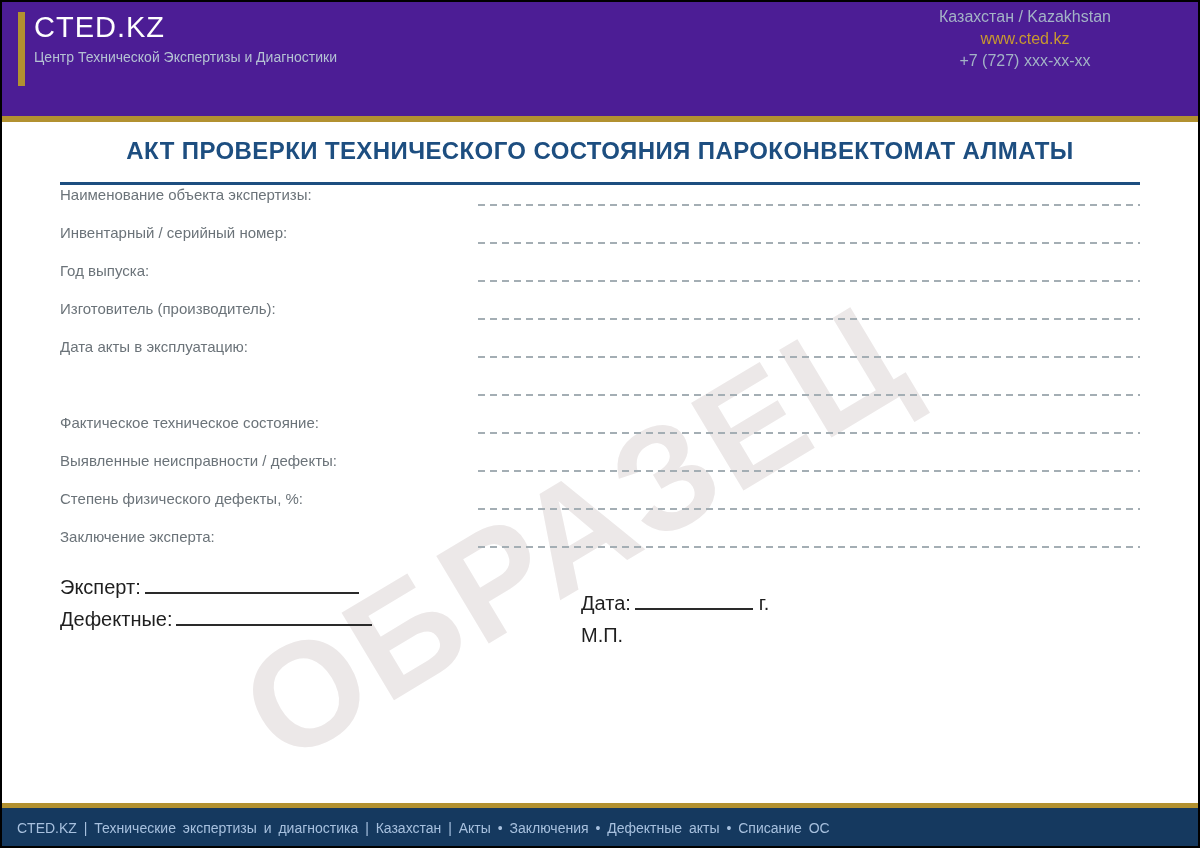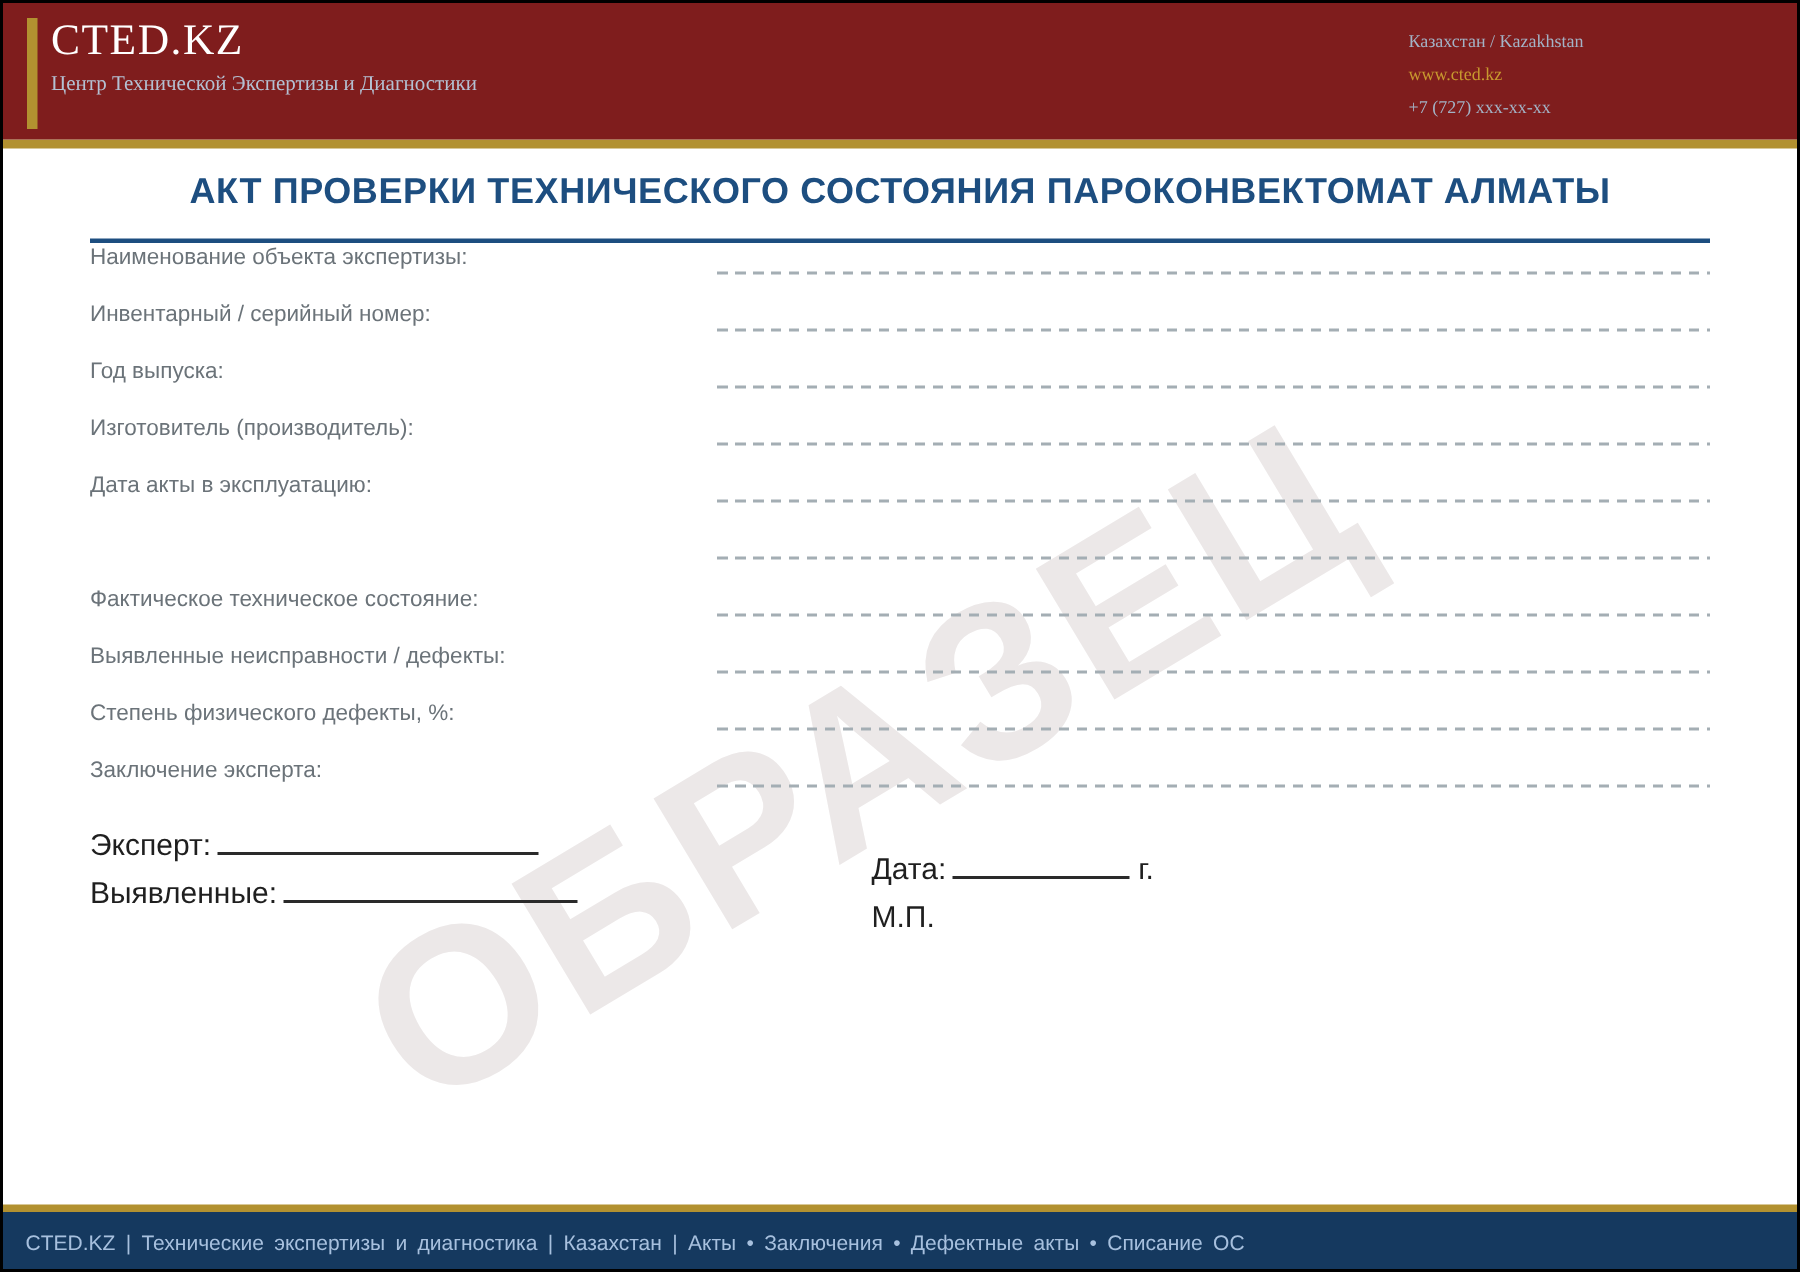--- a/index.html
+++ b/index.html
@@ -17,44 +17,43 @@
   .page-frame {
     position: absolute; inset: 0;
     border: 2px solid #000;
     pointer-events: none;
     z-index: 50;
   }
 
   
   .header {
     position: relative;
-    height: 93px;
-    background: #7f1d1d;
-    font-family: Liberation Serif, serif;
+    height: 116px;
+    background: #4c1d95;
   }
   .gold-vbar {
     position: absolute;
     left: 18px; top: 12px;
     width: 7px; height: 74px;
     background: #b29130;
   }
   .brand { position: absolute; left: 34px; top: 10px; }
   .brand-logo {
     color: #ffffff;
     font-size: 29px;
     font-weight: 500;
     letter-spacing: 1px;
     line-height: 34px;
   }
   .brand-tagline {
     margin-top: 5px;
     color: #b4c1d3;
     font-size: 14px;
   }
-  .contact { position: absolute; left: 939px; top: 16px; font-size: 12px; line-height: 22px; }
+  .contact { position: absolute; left: 939px; top: 6px; font-size: 16px; line-height: 22px; text-align: center; }
   .contact .region { color: #a3b3c6; }
   .contact .website { color: #c8992f; text-decoration: none; display: block; }
   .contact .phone { color: #a3b3c6; }
 
   .gold-divider { height: 6px; background: #b29130; }
 
   
   .doc { position: relative; height: 704px; }
 
   .watermark {
@@ -215,21 +214,21 @@
         <div class="sig-row">
           <span class="sig-left">
             <span>Эксперт:</span><span class="sig-line line-expert"></span>
           </span>
           <span class="sig-right">
             <span>Дата:</span><span class="sig-line line-date"></span><span>г.</span>
           </span>
         </div>
         <div class="sig-row">
           <span class="sig-left">
-            <span>Выявленные:</span><span class="sig-line line-position"></span>
+            <span>Дефектные:</span><span class="sig-line line-position"></span>
           </span>
           <span class="sig-right">
             <span>М.П.</span>
           </span>
         </div>
       </div>
     </div>
   </div>
 
   <div class="footer">

